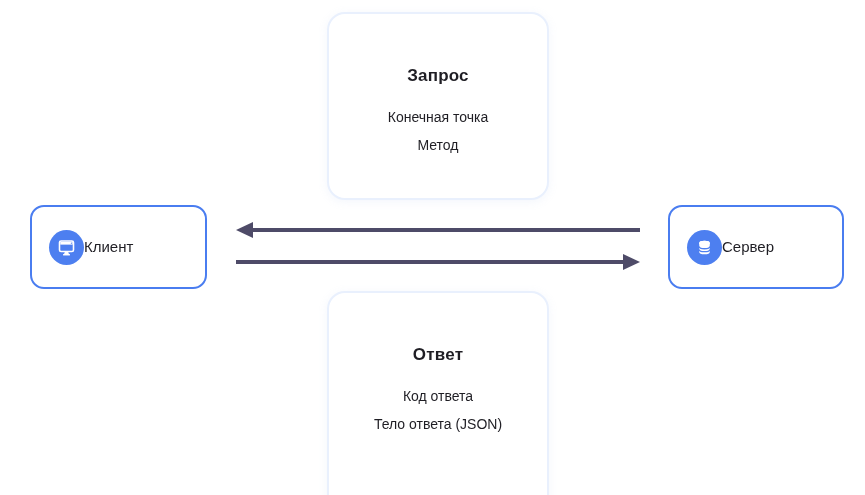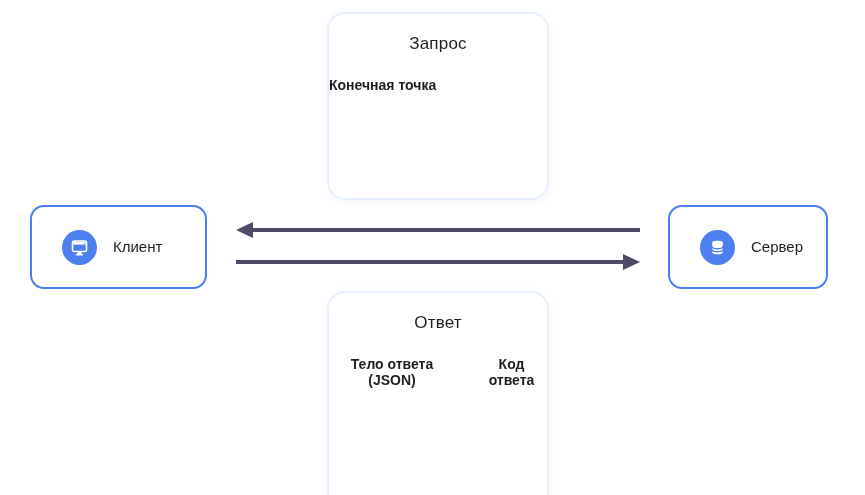--- a/index.html
+++ b/index.html
@@ -23,50 +23,48 @@
     background: #ffffff;
     border: 2px solid var(--card-border, #e9f0fd);
     border-radius: 18px;
     box-shadow: 0 2px 10px rgba(160, 180, 230, 0.12);
     box-sizing: border-box;
     text-align: center;
   }
   .card-request { left: 327px; top: 12px;  height: 188px; }
   .card-response { left: 327px; top: 291px; height: 232px; }
   .card-title {
-    margin-top: 20px;
+    margin-top: 52px;
     font-size: 17px;
-    font-weight: 400;
+    font-weight: 700;
     letter-spacing: 0.2px;
   }
   .card-items {
     margin-top: 23px;
     display: flex;
-    flex-direction: row;
-    gap: 21px;
+    flex-direction: column;
+    gap: 12px;
     font-size: 14px;
     line-height: 16px;
-    font-weight: bold;
   }
   
   .node {
     position: absolute;
     top: 205px;
     height: 84px;
     background: #ffffff;
     border: 2px solid var(--node-border, #4a7df0);
     border-radius: 14px;
     box-sizing: border-box;
     display: flex;
     align-items: center;
-    padding-left: 30px;
-    gap: 16px;
+    padding-left: 17px;
   }
   .node-client { left: 30px;  width: 177px; }
-  .node-server { left: 668px; width: 160px; }
+  .node-server { left: 668px; width: 176px; }
   .node-icon-circle {
     width: 35px;
     height: 35px;
     border-radius: 50%;
     background: var(--accent-blue, #4d7ff0);
     display: flex;
     align-items: center;
     justify-content: center;
     flex: 0 0 auto;
   }
@@ -92,20 +90,21 @@
 </style>
 </head>
 <body>
 
 <div class="canvas">
 
   <div class="card card-request">
     <div class="card-title">Запрос</div>
     <div class="card-items">
       <div class="card-item">Конечная точка</div>
+      <div class="card-item">Метод</div>
     </div>
   </div>
 
   <svg class="arrows" viewBox="0 0 406 52" aria-hidden="true">
     <g>
       <line class="arrow-line" x1="405" y1="11" x2="16" y2="11"></line>
       <polygon class="arrow-head" points="18,3 18,19 1,11"></polygon>
     </g>
     <g>
       <line class="arrow-line" x1="1" y1="43" x2="389" y2="43"></line>
@@ -134,18 +133,18 @@
         <path d="M6 10.8 A6 2.6 0 0 0 18 10.8" fill="none" stroke="#4d7ff0" stroke-width="1.5"></path>
         <path d="M6 14.2 A6 2.6 0 0 0 18 14.2" fill="none" stroke="#4d7ff0" stroke-width="1.5"></path>
       </svg>
     </span>
     <span class="node-label">Сервер</span>
   </div>
 
   <div class="card card-response">
     <div class="card-title">Ответ</div>
     <div class="card-items">
+      <div class="card-item">Код ответа</div>
       <div class="card-item">Тело ответа (JSON)</div>
-      <div class="card-item">Код ответа</div>
     </div>
   </div>
 
 </div>
 
 </body></html>

